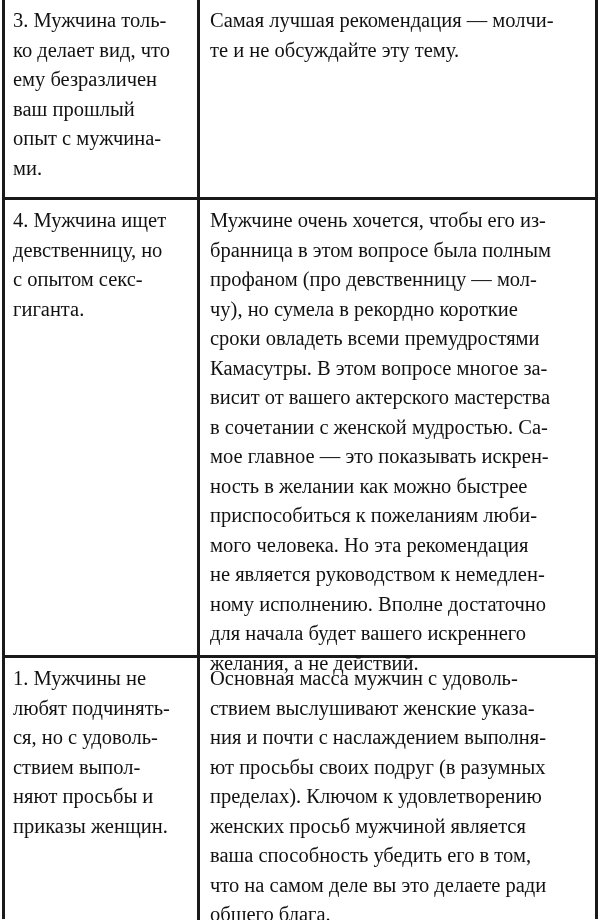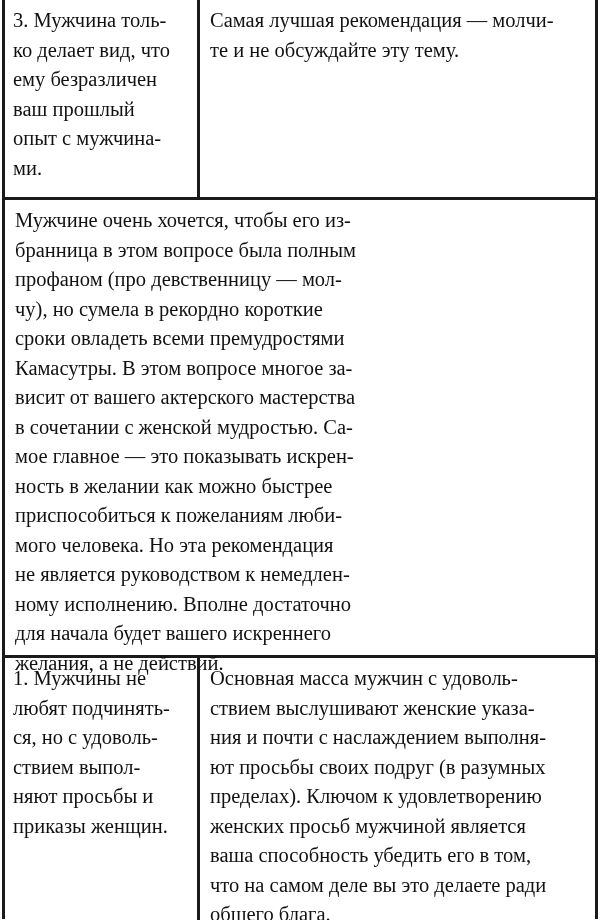--- a/index.html
+++ b/index.html
@@ -107,20 +107,26 @@
         </div>
         <div class="cell-right">
           <div class="txt">Самая лучшая рекомендация — молчи-
 те и не обсуждайте эту тему.</div>
         </div>
       </div>
     </div>
 
     <div class="row rowline" id="row-2">
       <div class="rowflex" style="height:100%">
+        <div class="cell-left">
+          <div class="txt-left">4. Мужчина ищет
+девственницу, но
+с опытом секс-
+гиганта.</div>
+        </div>
         <div class="cell-right">
           <div class="txt">Мужчине очень хочется, чтобы его из-
 бранница в этом вопросе была полным
 профаном (про девственницу — мол-
 чу), но сумела в рекордно короткие
 сроки овладеть всеми премудростями
 Камасутры. В этом вопросе многое за-
 висит от вашего актерского мастерства
 в сочетании с женской мудростью. Са-
 мое главное — это показывать искрен-

